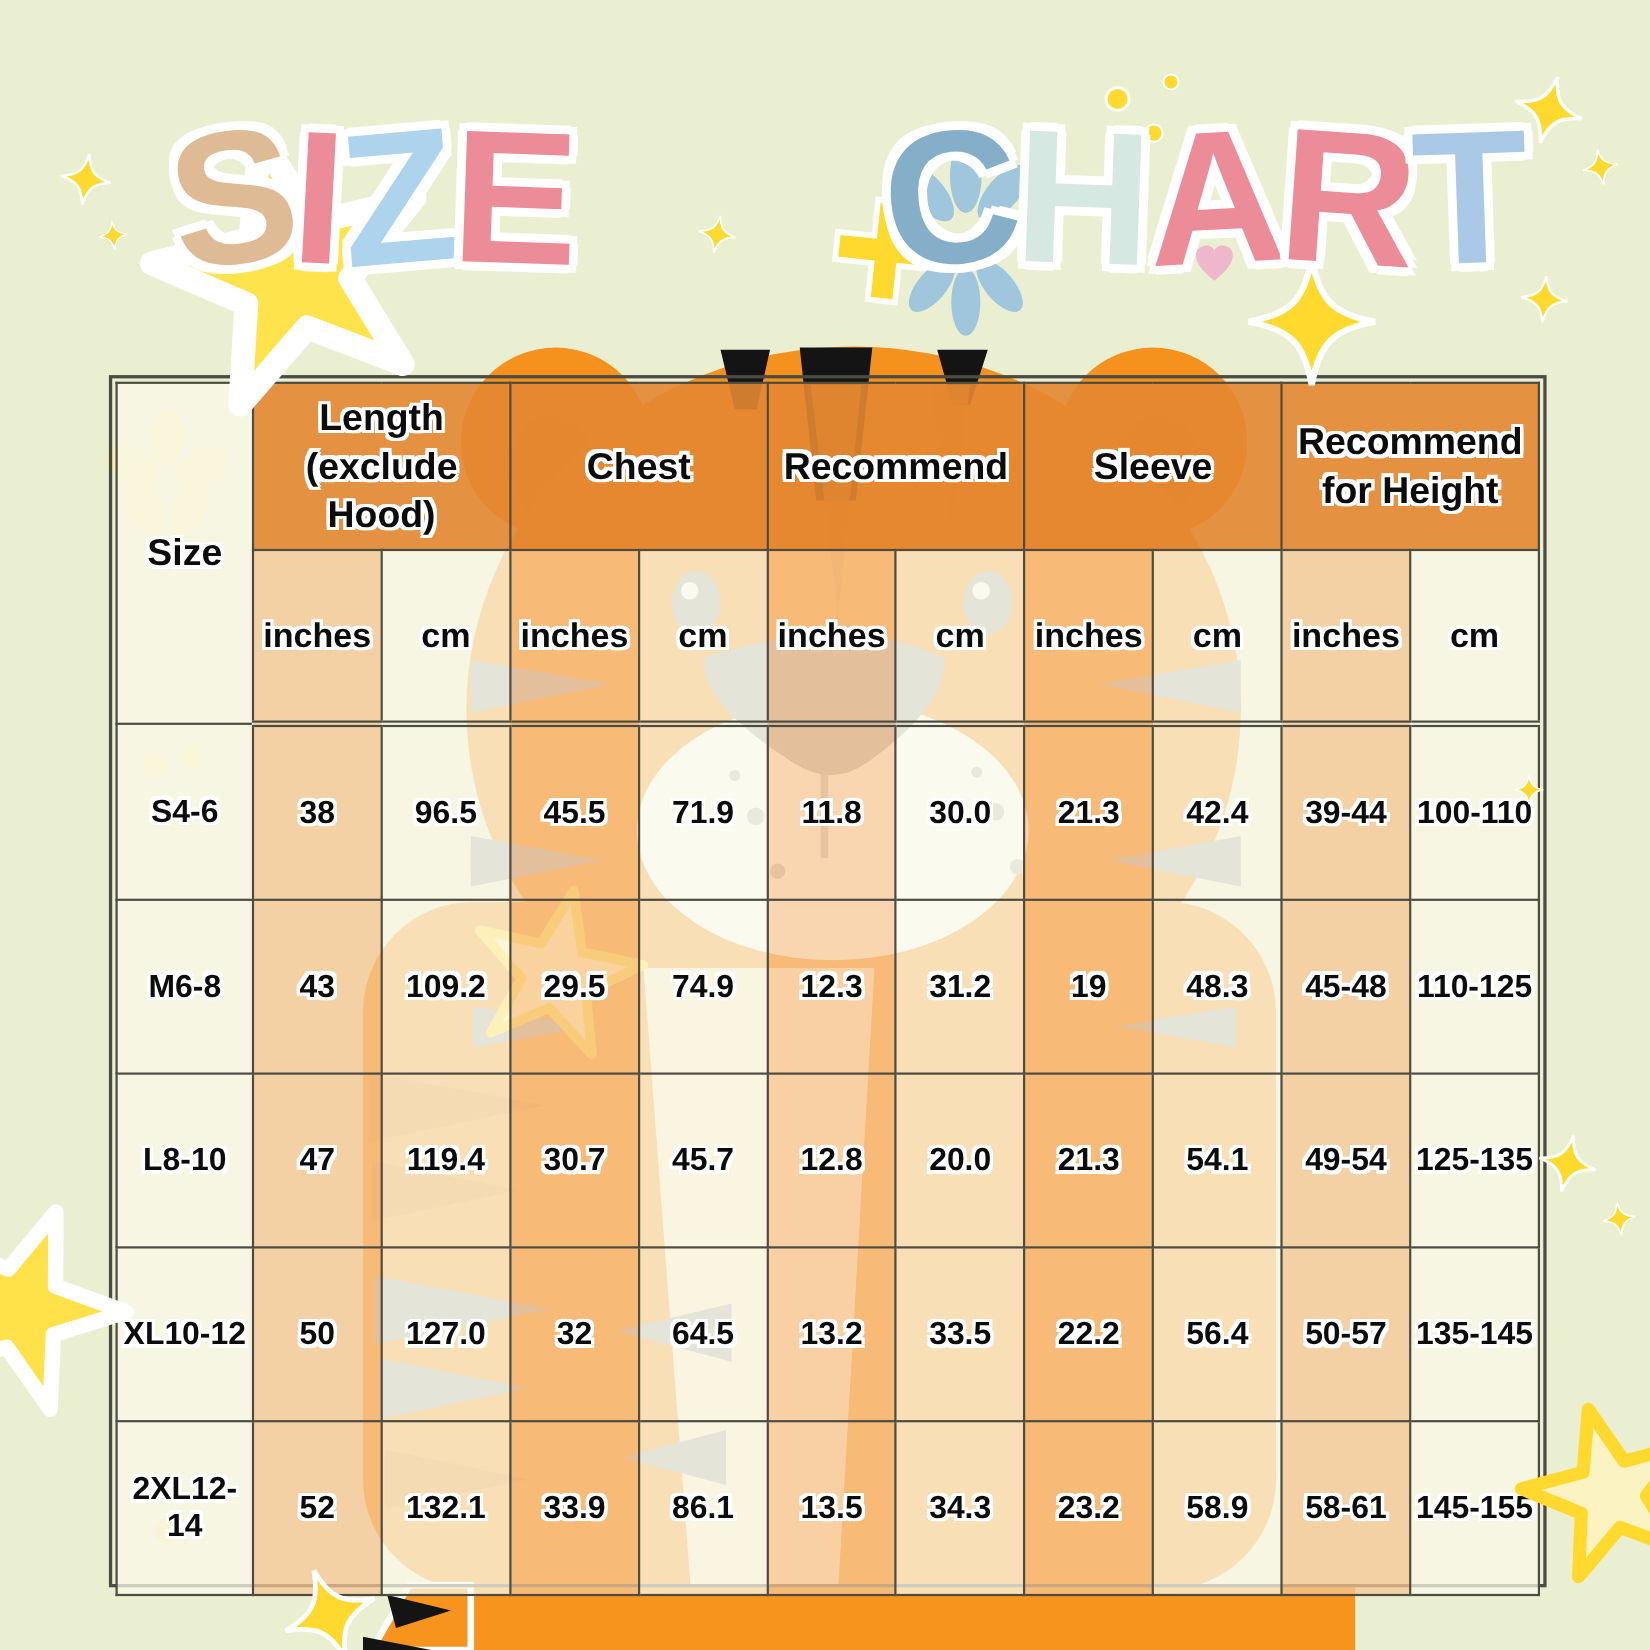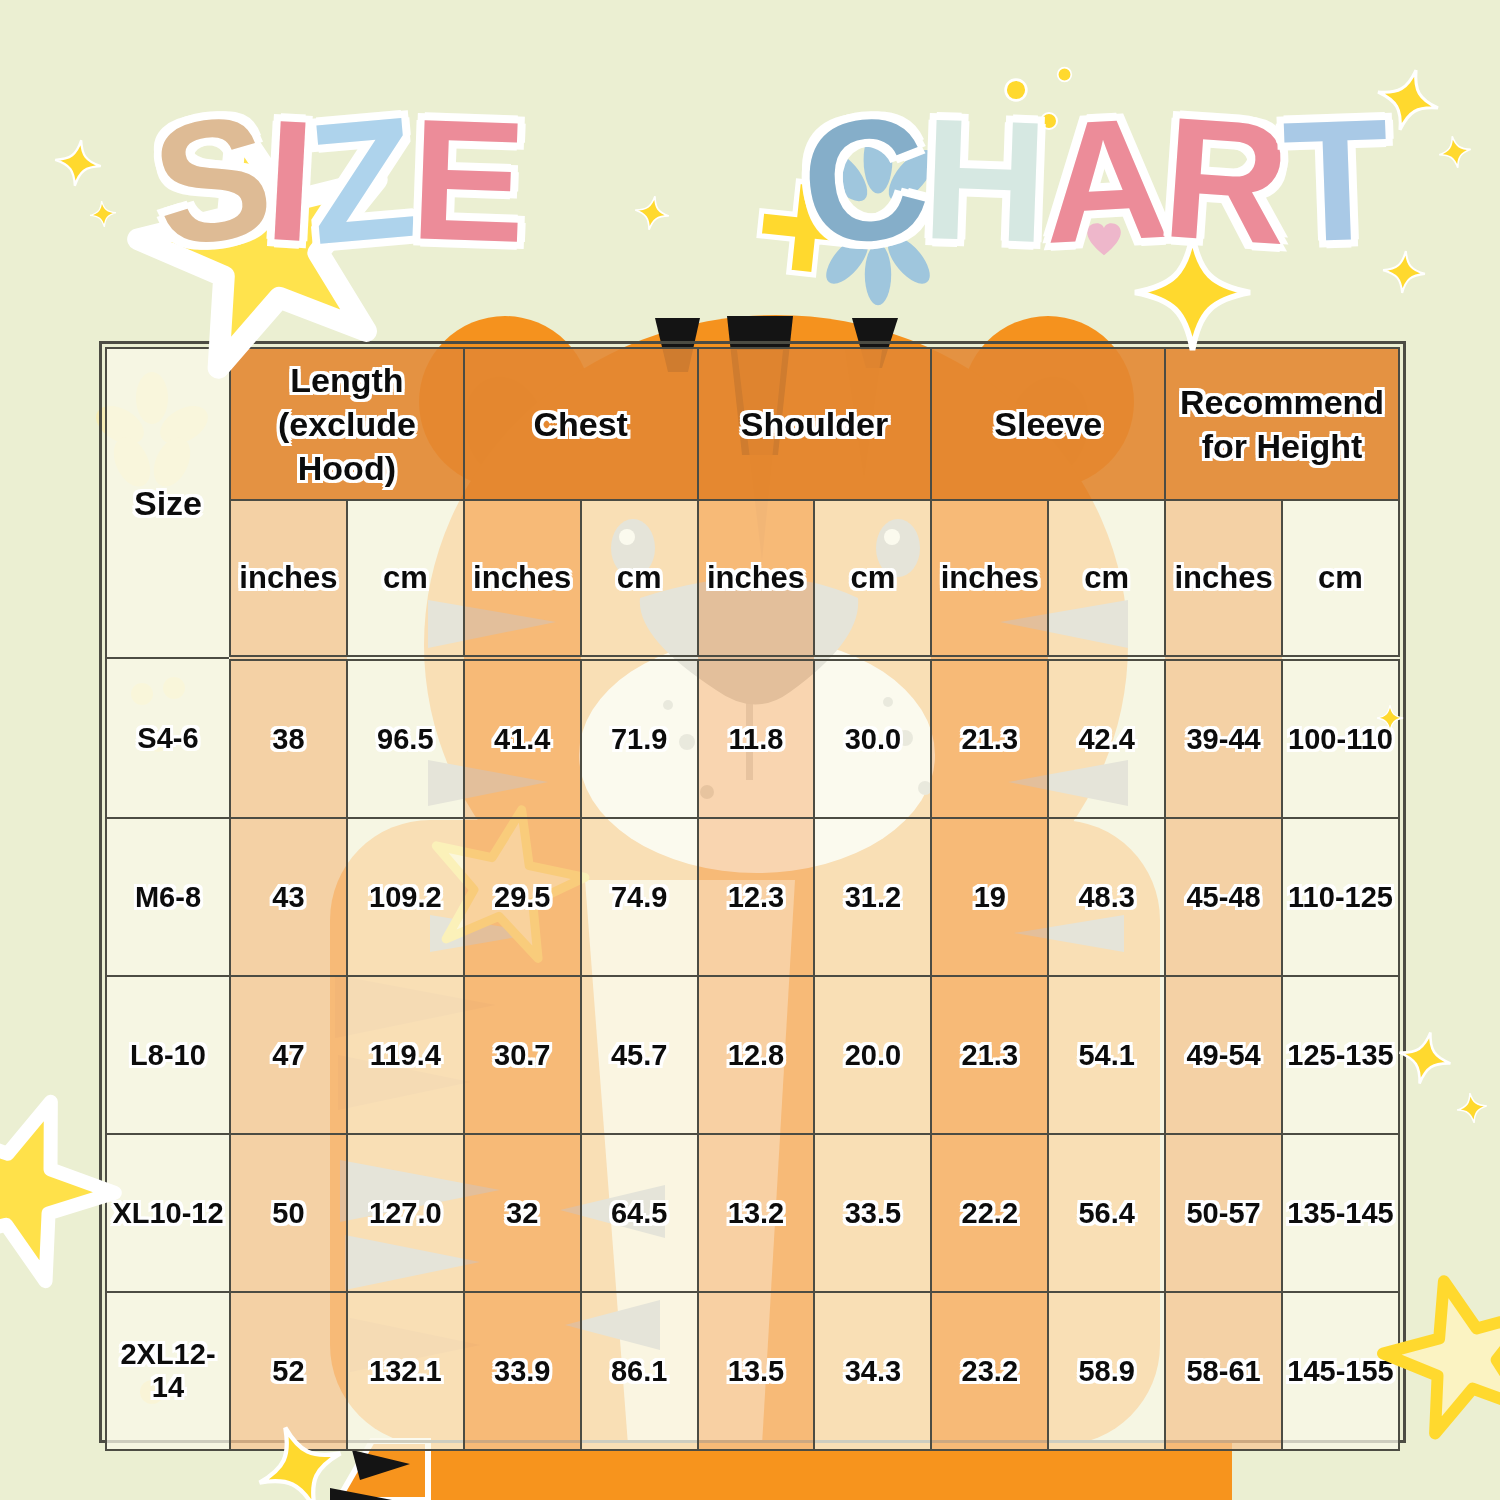--- a/index.html
+++ b/index.html
@@ -117,21 +117,21 @@
   <div class="table-wrap">
     <table class="size-chart">
       <colgroup>
           <col style="width:124px">
         </colgroup>
       <thead>
         <tr class="group-row">
           <th rowspan="2" class="cell-cream size-head">Size</th>
         <th colspan="2" class="cell-orange">Length (exclude Hood)</th>
             <th colspan="2" class="cell-orange">Chest</th>
-            <th colspan="2" class="cell-orange">Shoulder</th>
+            <th colspan="2" class="cell-orange">Recommend</th>
             <th colspan="2" class="cell-orange">Sleeve</th>
             <th colspan="2" class="cell-orange">Recommend for Height</th>
           </tr>
         <tr class="unit-row">
             <th class="cell-peach">inches</th>
             <th class="cell-cream">cm</th>
             <th class="cell-peach">inches</th>
             <th class="cell-cream">cm</th>
             <th class="cell-peach">inches</th>
             <th class="cell-cream">cm</th>
@@ -139,21 +139,21 @@
             <th class="cell-cream">cm</th>
             <th class="cell-peach">inches</th>
             <th class="cell-cream">cm</th>
           </tr>
       </thead>
       <tbody>
           <tr>
             <th class="cell-cream">S4-6</th>
             <td class="cell-peach">38</td>
             <td class="cell-cream">96.5</td>
-            <td class="cell-peach">41.4</td>
+            <td class="cell-peach">45.5</td>
             <td class="cell-cream">71.9</td>
             <td class="cell-peach">11.8</td>
             <td class="cell-cream">30.0</td>
             <td class="cell-peach">21.3</td>
             <td class="cell-cream">42.4</td>
             <td class="cell-peach">39-44</td>
             <td class="cell-cream">100-110</td>
           </tr>
           <tr>
             <th class="cell-cream">M6-8</th>

